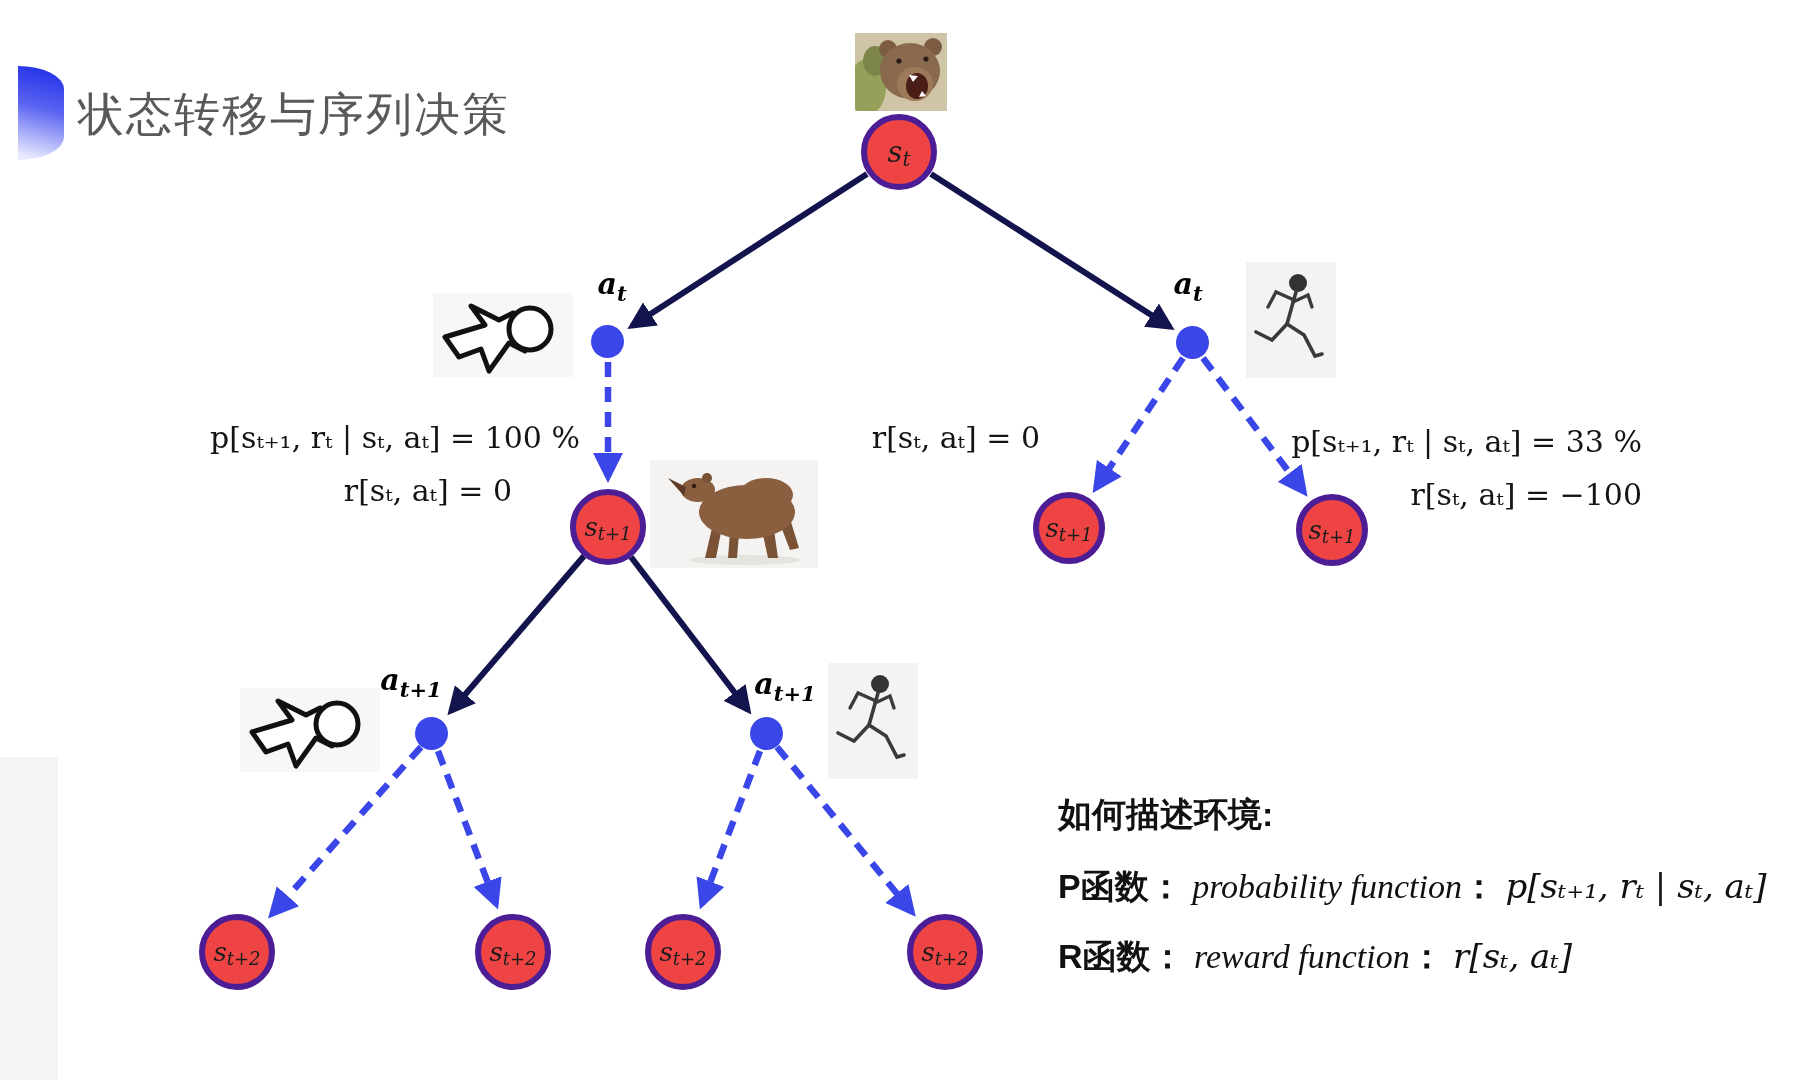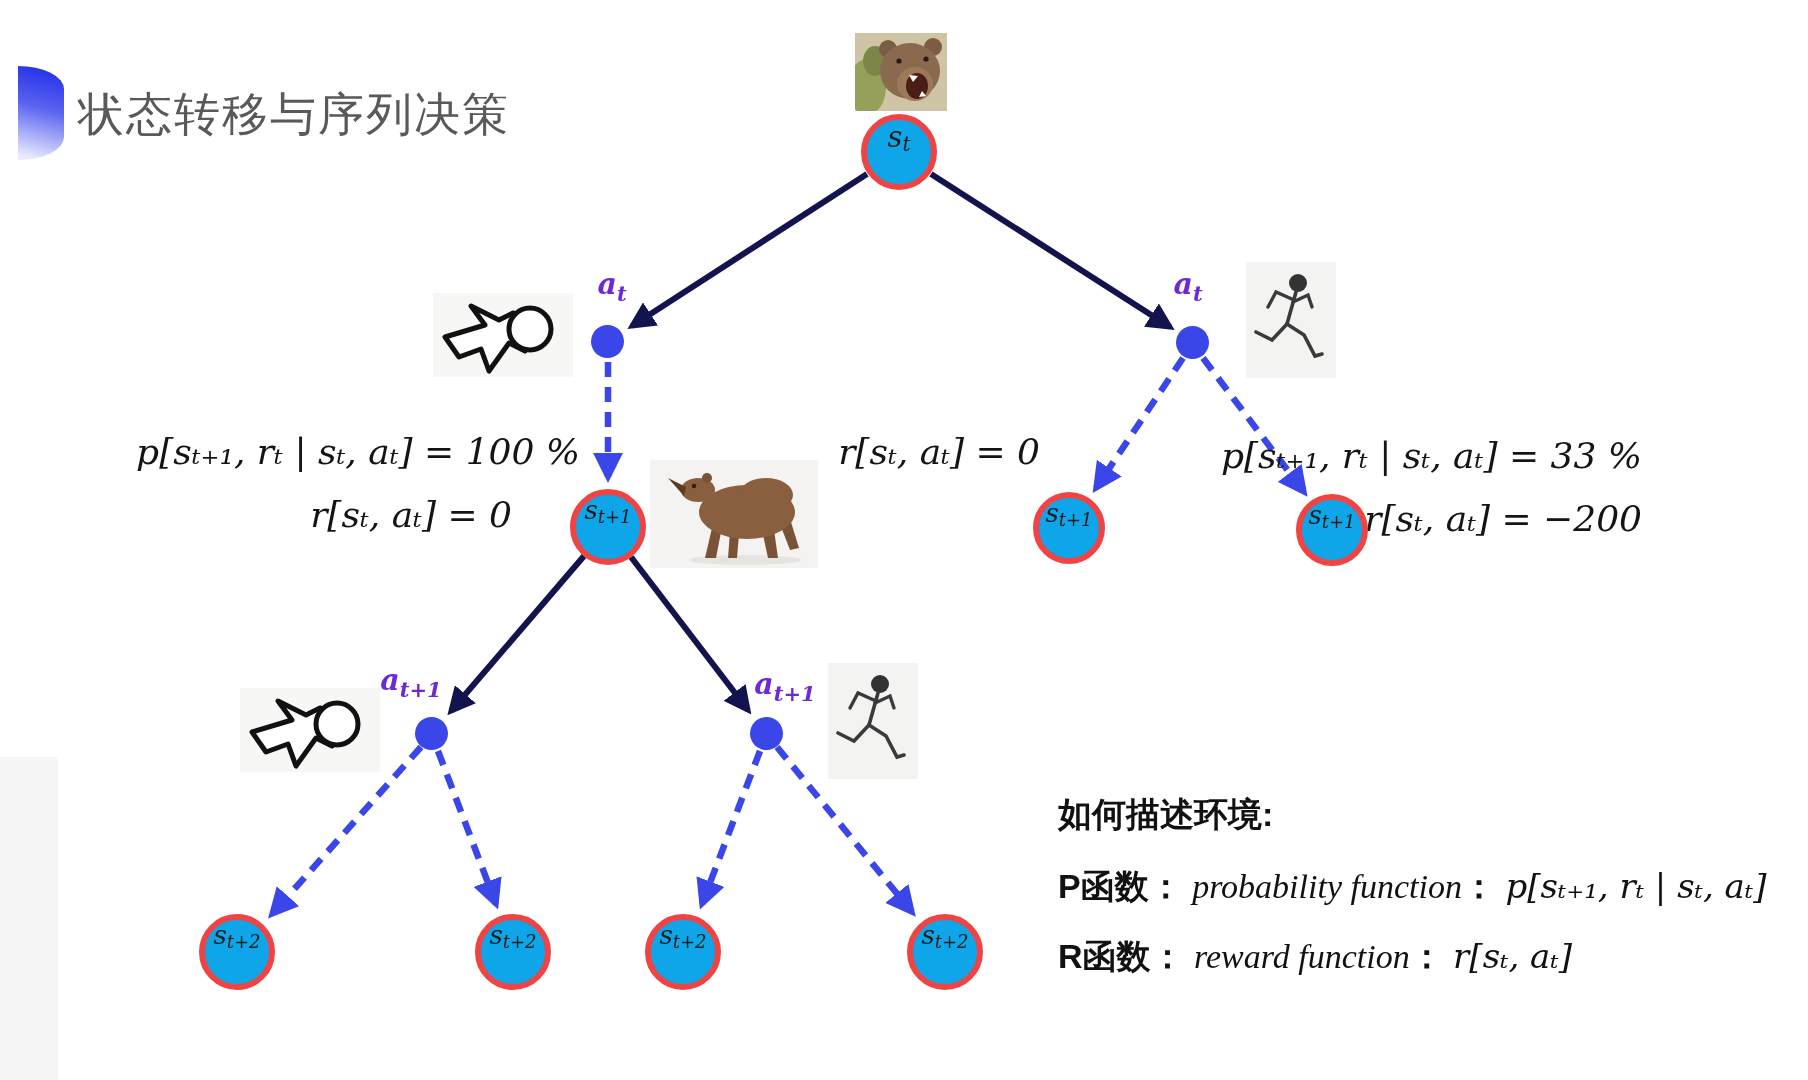--- a/index.html
+++ b/index.html
@@ -15,39 +15,39 @@
     background:linear-gradient(195deg,#2230e8 5%,#5a63f0 45%,#e8eaff 95%);
   }
   .slide-title{
     position:absolute;left:78px;top:84px;font-size:46px;letter-spacing:2px;
     color:#58595b;font-weight:500;text-align:center;
   }
   
   .edges{position:absolute;left:0;top:0;}
   
   .state-node{
-    position:absolute;box-sizing:border-box;border:6px solid #ef4444;background:#0ea5e9;
-    border-radius:50%;display:flex;justify-content:center;z-index:3;
+    position:absolute;box-sizing:border-box;border:6px solid #4c1d95;background:#ef4444;
+    border-radius:50%;display:flex;align-items:center;justify-content:center;z-index:3;
   }
   .state-node .nb{font-family:"DejaVu Serif",serif;font-style:italic;font-size:29px;color:#1c1c1c;}
   .state-node sub{font-family:"DejaVu Serif",serif;font-style:italic;font-size:20px;color:#1c1c1c;line-height:0;}
   .small-label .nb{font-size:26px;}
   .small-label sub{font-size:18px;}
   
   .action-dot{position:absolute;width:33px;height:33px;border-radius:50%;background:#3a46e8;z-index:3;}
   .action-label{
-    position:absolute;color:#6d28d9;text-align:center;z-index:3;
+    position:absolute;color:#000000;text-align:center;z-index:3;
     font-family:"DejaVu Serif",serif;font-style:italic;font-weight:600;font-size:30px;
   }
   .action-label sub{font-size:21px;line-height:0;}
   
   .formula-block{
     position:absolute;text-align:right;color:#141414;
-    font-family:"DejaVu Serif",serif;font-style:italic;font-size:36px;line-height:1.75;
-    white-space:nowrap;z-index:2;margin-top:8px;
+    font-family:"DejaVu Serif",serif;font-size:30px;line-height:1.75;
+    white-space:nowrap;z-index:2;
   }
   .formula-block .pad68{padding-right:68px;}
   .formula-block .pad50{padding-right:50px;}
   
   .legend{position:absolute;left:1058px;top:792px;color:#111;z-index:2;white-space:nowrap;}
   .legend-heading{font-size:34px;font-weight:600;margin-bottom:26px;}
   .legend-line{font-size:34px;margin-bottom:24px;}
   .legend-line .cjk{font-weight:600;text-align:right;}
   .legend-line .fname{font-family:Liberation Serif, serif;font-style:italic;}
   .legend-line .fmath{font-family:"DejaVu Serif",serif;font-style:italic;}
@@ -194,21 +194,21 @@
 
   <div class="formula-block" style="top:412px;right:1228px">
     <div>p[sₜ₊₁, rₜ | sₜ, aₜ] = 100 %</div>
     <div class="pad68">r[sₜ, aₜ] = 0</div>
   </div>
   <div class="formula-block" style="top:412px;right:718px">
     <div class="pad50">r[sₜ, aₜ] = 0</div>
   </div>
   <div class="formula-block" style="top:416px;right:166px">
     <div>p[sₜ₊₁, rₜ | sₜ, aₜ] = 33 %</div>
-    <div>r[sₜ, aₜ] = −200</div>
+    <div>r[sₜ, aₜ] = −100</div>
   </div>
 
   <div class="legend">
     <div class="legend-heading">如何描述环境:</div>
     <div class="legend-line">
       <span class="cjk">P函数：</span>
       <span class="fname">probability function</span><span class="cjk">：</span>
       <span class="fmath">p[sₜ₊₁, rₜ | sₜ, aₜ]</span>
     </div>
     <div class="legend-line">

